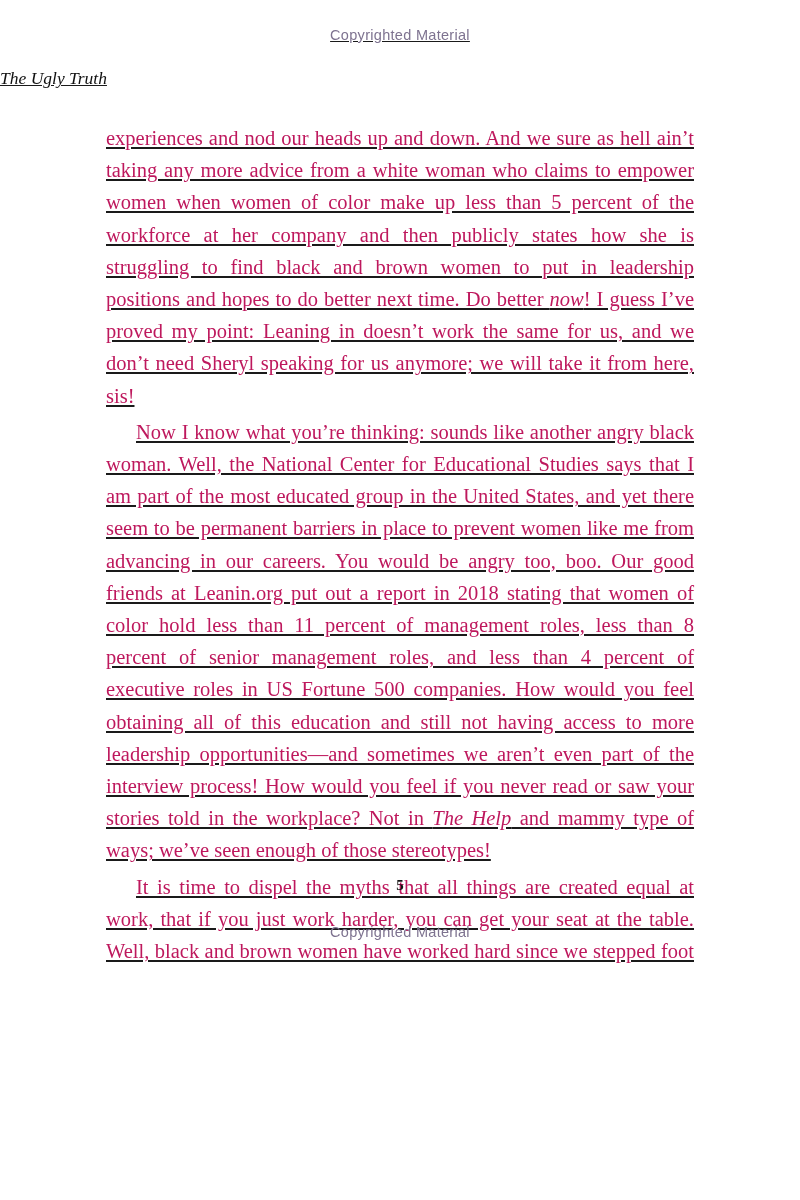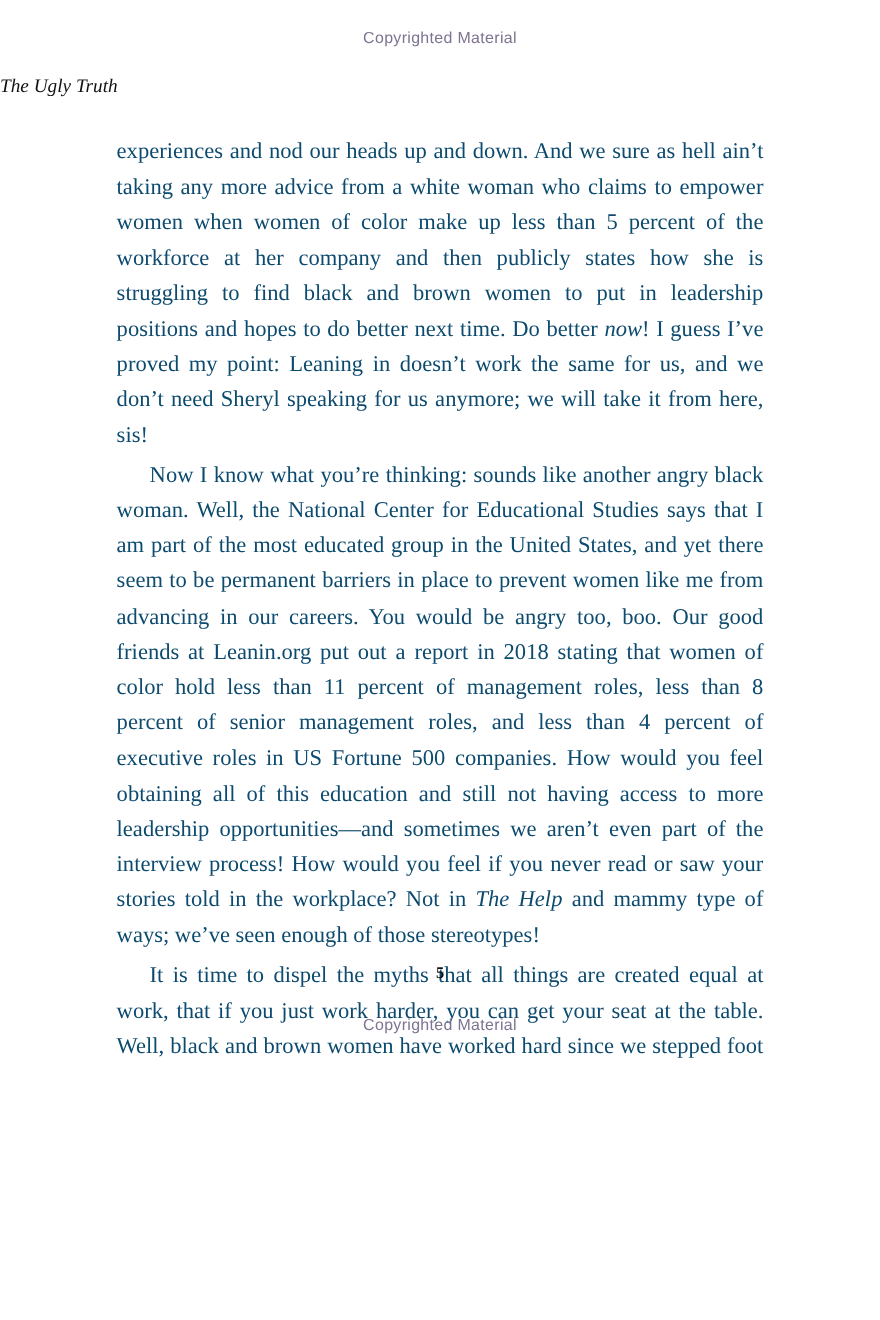--- a/index.html
+++ b/index.html
@@ -8,20 +8,21 @@
     background: #ffffff;
   }
   .page {
     position: relative;
     width: 800px;
     height: 964px;
     background: #ffffff;
     overflow: hidden;
     font-family: "Liberation Serif", "DejaVu Serif", serif;
     color: #1a1a1a;
+    text-decoration: underline;
   }
   .copyright-notice {
     text-align: center;
     font-family: "Liberation Sans", "DejaVu Sans", sans-serif;
     font-size: 14.5px;
     letter-spacing: 0.3px;
     color: #7e7390;
   }
   .copyright-top {
     padding-top: 27px;
@@ -32,21 +33,21 @@
     font-size: 17.5px;
     color: #111111;
   }
   .body-text {
     width: 588px;
     margin: 33px auto 0 auto;
     font-size: 20.5px;
     line-height: 32.2px;
     text-align: justify;
     text-justify: inter-word;
-    color: #0c4a6e;
+    color: #be185d;
   }
   .body-text p {
     margin: 0 0 4px 0;
   }
   .body-text p.indent {
     text-indent: 30px;
   }
   .body-text em {
     font-style: italic;
   }

